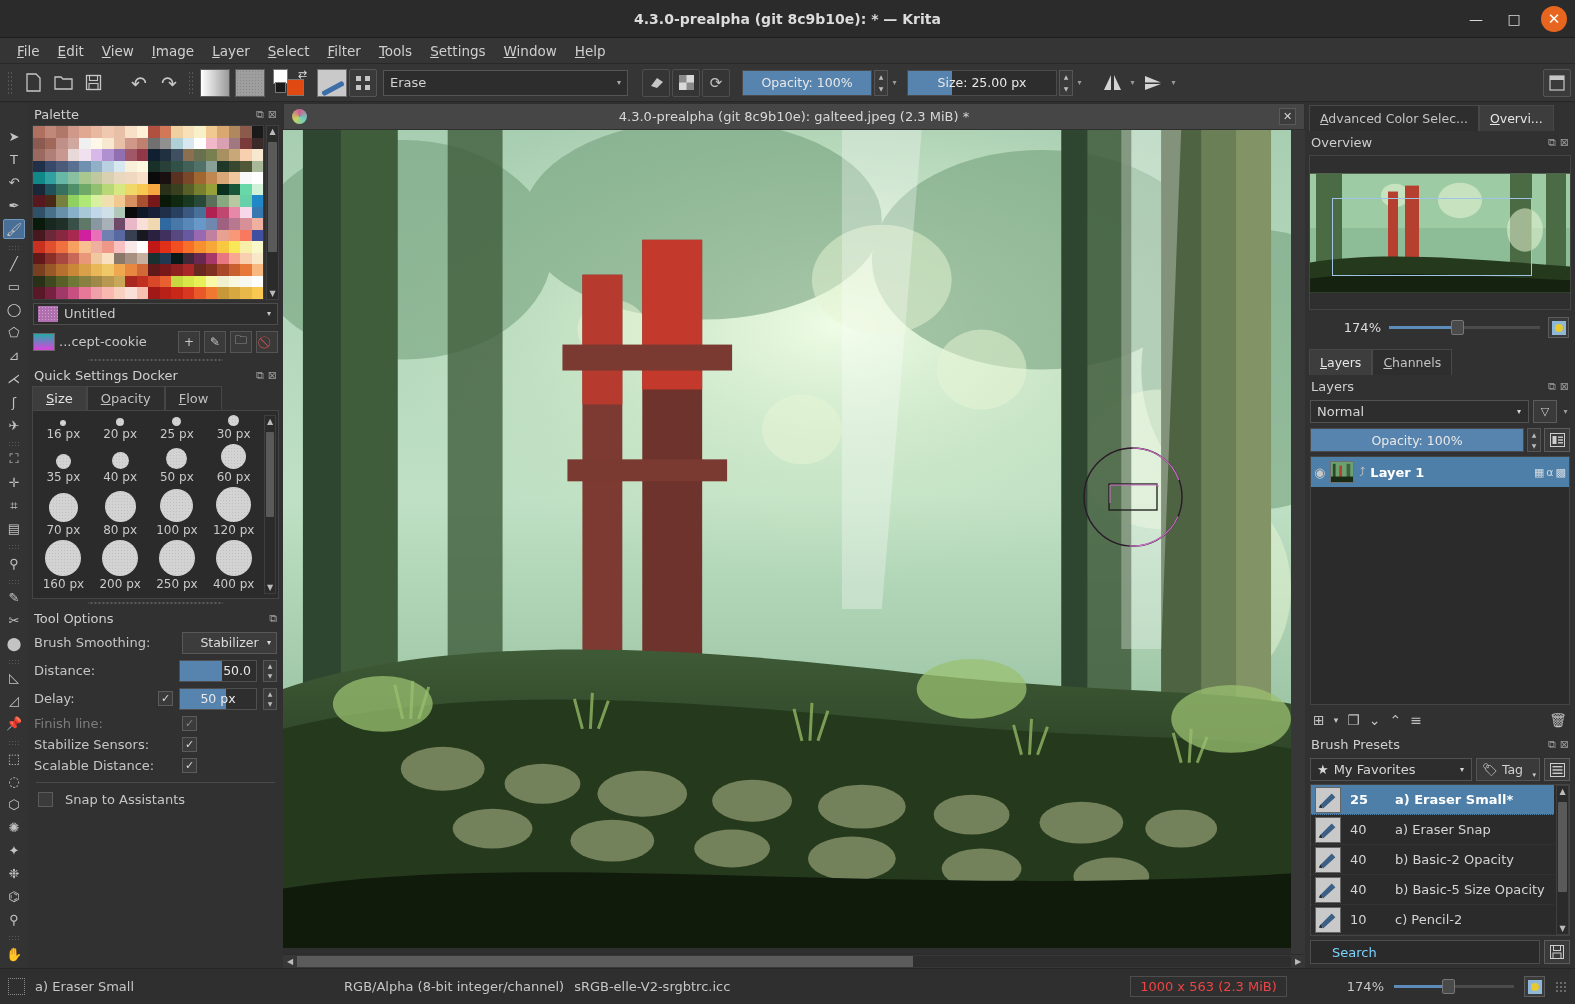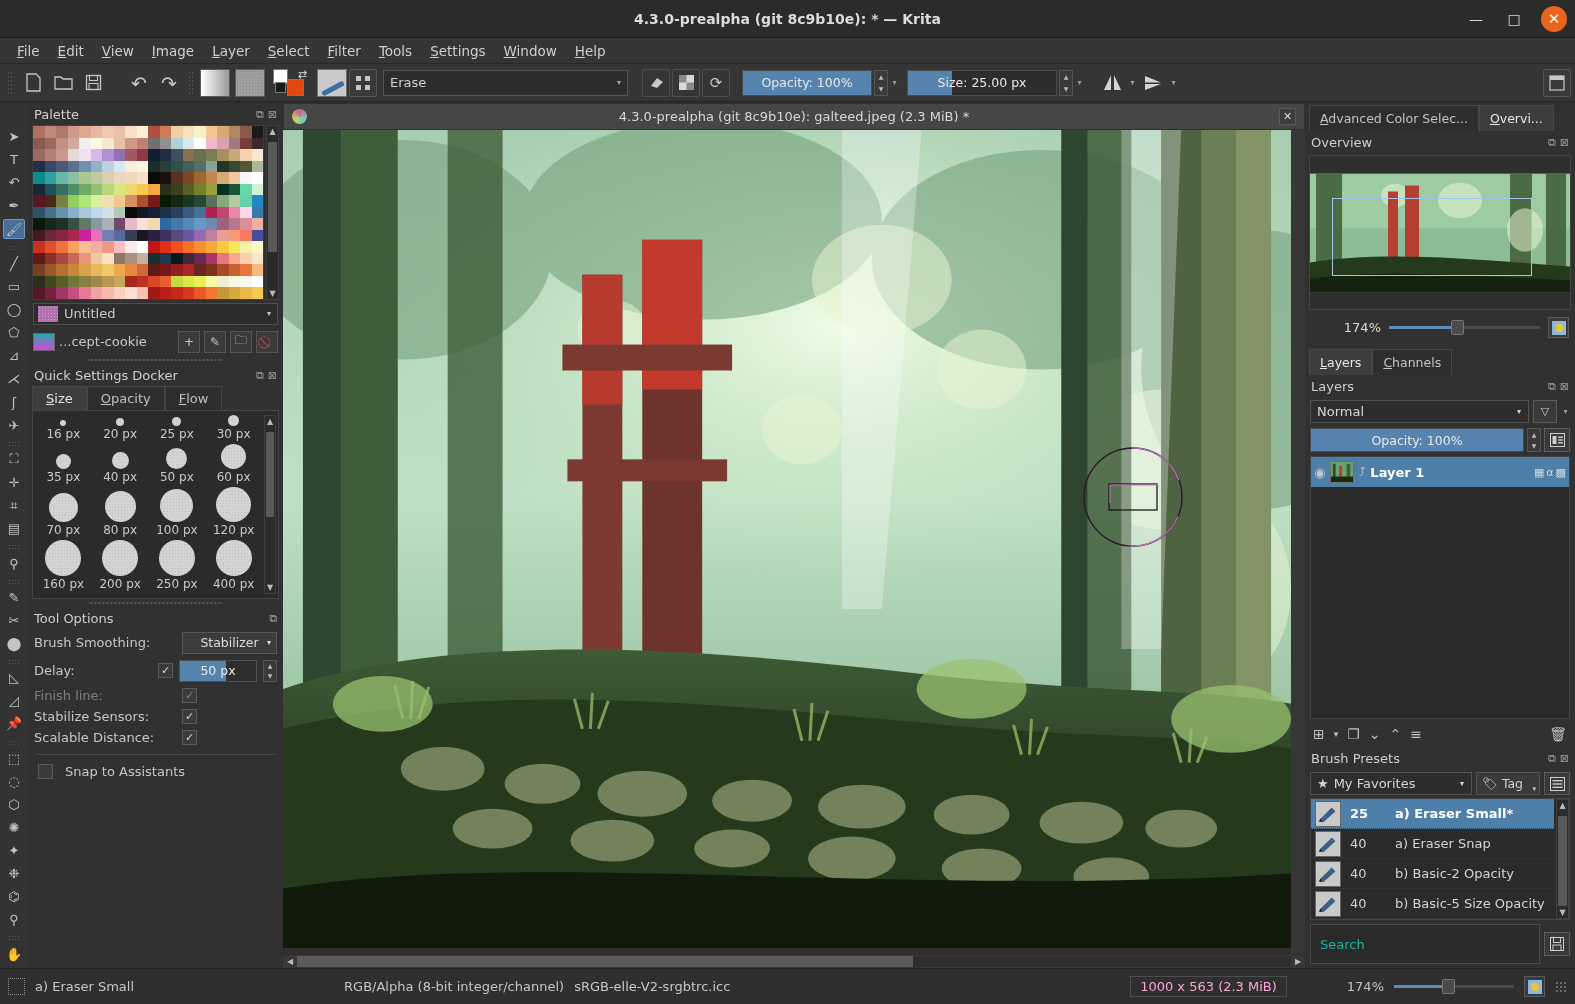--- a/index.html
+++ b/index.html
@@ -133,26 +133,26 @@
   .tagbtn { width: 64px; height: 23px; background: #3a3a3a; border: 1px solid #555; display: flex; align-items: center; gap: 4px; padding: 0 5px; color: #d0d0d0; font-size: 12.5px; position: relative;}
   .preset-list { margin: 0 5px; background: #2b2b2b; border: 1px solid #444; display: flex; }
   .preset-items { flex: 1; }
   .pitem { height: 30px; display: flex; align-items: center; gap: 9px; padding: 0 4px; border-bottom: 1px dotted #3a3a3a; }
   .pitem.sel { background: #4e7fa8; }
   .pthumb { width: 26px; height: 26px; border: 1px solid #656565; background: #c9c9c9; background-image: radial-gradient(#b3b3b3 1px, transparent 1px); background-size: 3px 3px; position: relative; overflow: hidden; }
   .psize { width: 36px; font-size: 13px; color: #d4d4d4; }
   .pname { font-size: 13px; color: #d4d4d4; }
   .pitem.sel .psize, .pitem.sel .pname { color: #fff; font-weight: bold; }
   .searchrow { display: flex; gap: 4px; padding: 4px 5px; align-items: center; }
-  .searchbox { flex: 1; height: 40px; background: #2a2a2a; border: 1px solid #4d4d4d; display: flex; align-items: center; padding: 0 9px; color: #14b8a6; font-size: 13px; }
+  .searchbox { flex: 1; height: 24px; background: #2a2a2a; border: 1px solid #4d4d4d; display: flex; align-items: center; padding: 0 21px; color: #7dd3fc; font-size: 13px; }
   
   .statusbar { position: absolute; left: 0; right: 0; bottom: 0; height: 36px; background: #2f2f2f; display: flex; align-items: center; padding: 0 8px; gap: 10px; border-top: 1px solid #262626; }
   .sb-ico { width: 17px; height: 17px; border: 1px dotted #8a8a8a; }
   .sb-text { font-size: 13px; color: #c6c6c6; }
-  .sb-box { border: 1px solid #4d4d4d; padding: 2px 9px; font-size: 13px; color: #f9a8d4; }
+  .sb-box { border: 1px solid #4d4d4d; padding: 2px 9px; font-size: 13px; color: #ef4444; }
   .spacer { flex: 1; }
   .grip-corner { width: 12px; height: 12px; background-image: radial-gradient(#6a6a6a 1px, transparent 1px); background-size: 4px 4px; }
 </style>
 </head>
 <body>
 
 <div class="titlebar">
   <div class="title">4.3.0-prealpha (git 8c9b10e):  * — Krita</div>
   <div class="win-btns">
     <div class="win-btn">—</div>
@@ -753,20 +753,31 @@
         </span>
     </div>
     <div class="to-row">
       <span class="to-label">Brush Smoothing:</span>
       <span class="to-combo">
         <span>Stabilizer</span>
         <span style="position:absolute;right:5px;font-size:8px">▾</span>
       </span>
     </div>
     <div class="to-row">
+      <span class="to-label">Distance:</span>
+      <span class="to-slider">
+        <span class="fill" id="dist-fill" style="width: 55%;"></span>
+        <span>50.0</span>
+      </span>
+      <span class="spin" style="height:22px">
+          <div>▲</div>
+          <div>▼</div>
+        </span>
+    </div>
+    <div class="to-row">
       <span class="to-label">Delay:</span>
       <span class="chk">✓</span>
       <span class="to-slider" style="justify-content:center;padding:0">
         <span class="fill" id="delay-fill" style="width: 60%;"></span>
         <span>50</span>
         <span style="position:relative;z-index:2;margin-left:4px">px</span>
       </span>
       <span class="spin" style="height:22px">
           <div>▲</div>
           <div>▼</div>
@@ -1092,20 +1103,29 @@
           </div>
           <div class="pitem">
             <span class="pthumb"><svg width="100%" height="100%" viewBox="0 0 26 26">
                 <rect width="26" height="26" fill="#c9c9c9"></rect>
                 <path d="M4 19 L17 6 L21 10 L8 22 Z" fill="#3c5f86"></path>
                 <path d="M3 21 L7 22 L5 18 Z" fill="#222"></path>
               </svg></span>
             <span class="psize">40</span>
             <span class="pname">b) Basic-5 Size Opacity</span>
           </div>
+          <div class="pitem">
+            <span class="pthumb"><svg width="100%" height="100%" viewBox="0 0 26 26">
+                <rect width="26" height="26" fill="#c9c9c9"></rect>
+                <path d="M4 19 L17 6 L21 10 L8 22 Z" fill="#3c5f86"></path>
+                <path d="M3 21 L7 22 L5 18 Z" fill="#222"></path>
+              </svg></span>
+            <span class="psize">10</span>
+            <span class="pname">c) Pencil-2</span>
+          </div>
         </div>
       <div class="vscroll" style="width:13px">
         <div class="ar" style="top:1px">▲</div>
         <div class="thumb" style="top:16px;height:90px"></div>
         <div class="ar" style="bottom:1px">▼</div>
       </div>
     </div>
     <div class="searchrow">
       <span class="searchbox">Search</span>
       <span class="icobtn" style="width:26px;height:24px">

